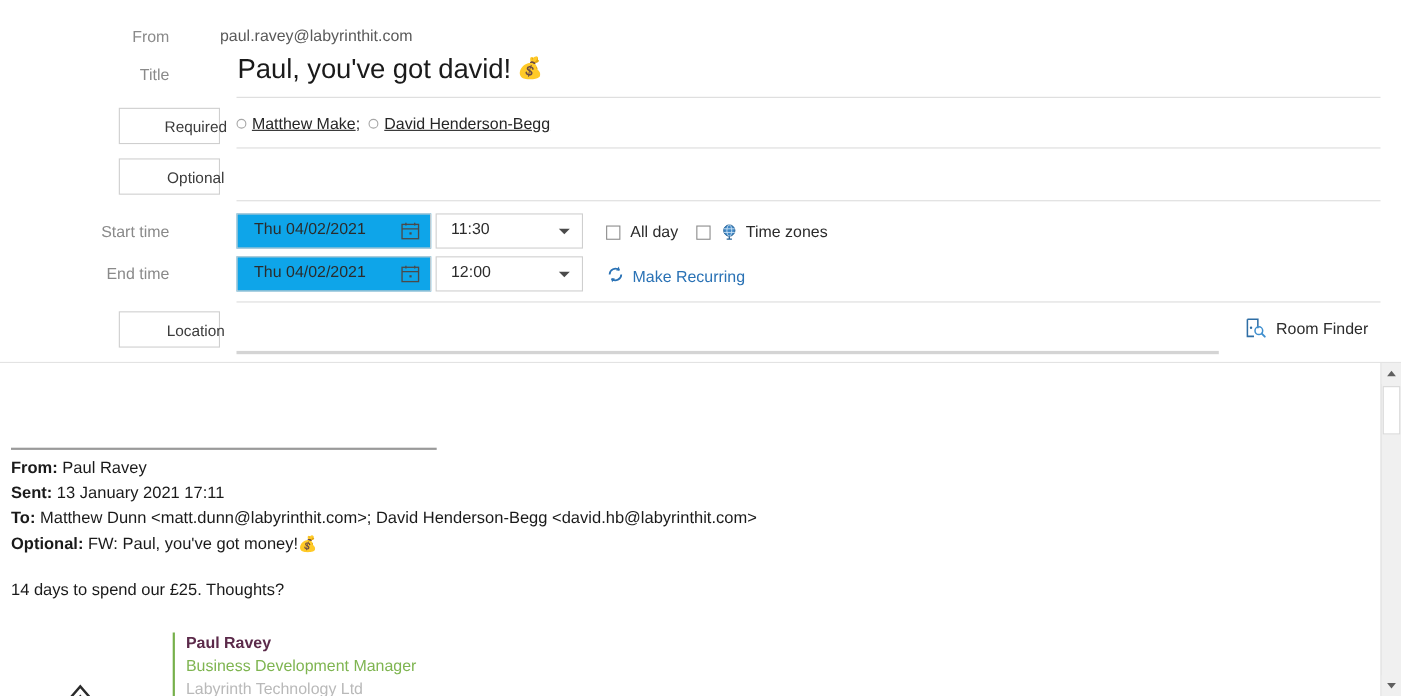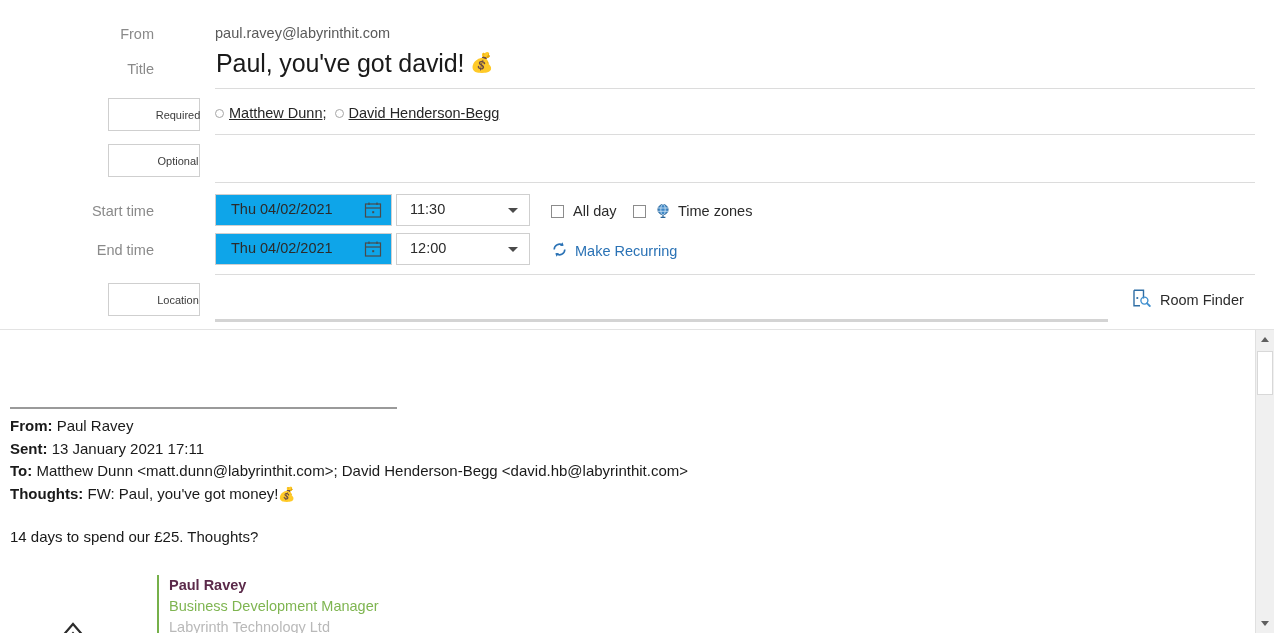--- a/index.html
+++ b/index.html
@@ -65,33 +65,33 @@
 
   
   .sidebtn {
     position: absolute;
     left: 108px;
     width: 92px;
     height: 33px;
     border: 1px solid #cfcfcf;
     background: #ffffff;
     color: #3b3b3b;
-    font-size: 11px;
+    font-size: 14px;
     display: flex;
     align-items: center;
     justify-content: center;
     cursor: pointer;
     box-sizing: border-box;
     padding-left: 48px;
   }
 
   
   .fromval {
     position: absolute;
-    left: 215px; top: 25px;
+    left: 200px; top: 25px;
     font-size: 14.5px;
     color: #5a5a5a;
   }
   .titleval {
     position: absolute;
     left: 216px; top: 49px;
     font-size: 25px;
     color: #1a1a1a;
     letter-spacing: -0.1px;
     white-space: nowrap;
@@ -343,21 +343,21 @@
 
     <div class="flabel" style="top:61px;">Title</div>
     <div class="titleval">
       <span>Paul, you've got david!</span><span class="emoji">💰</span>
     </div>
 
     <div class="hrule" style="left:215px; top:88px; width:1040px;"></div>
 
     <div class="sidebtn" style="top:98px;">Required</div>
     <div class="attendees">
-      <span class="presence"></span><span class="attendee-name">Matthew Dunn</span><span class="attendee-sep">;</span><span class="presence"></span><span class="attendee-name">David Henderson-Begg</span>
+      <span class="presence"></span><span class="attendee-name">Matthew Make</span><span class="attendee-sep">;</span><span class="presence"></span><span class="attendee-name">David Henderson-Begg</span>
     </div>
 
     <div class="hrule" style="left:215px; top:134px; width:1040px;"></div>
 
     <div class="sidebtn" style="top:144px;">Optional</div>
     <div style="position:absolute; left:215px; top:145px; width:1040px; height:32px;"></div>
 
     <div class="hrule" style="left:215px; top:182px; width:1040px;"></div>
 
     <div class="flabel" style="top:203px;">Start time</div>
@@ -457,21 +457,21 @@
       </div>
       <div>
         <b>Sent:</b>
         <span>13 January 2021 17:11</span>
       </div>
       <div>
         <b>To:</b>
         <span>Matthew Dunn &lt;matt.dunn@labyrinthit.com&gt;; David Henderson-Begg &lt;david.hb@labyrinthit.com&gt;</span>
       </div>
       <div>
-        <b>Thoughts:</b>
+        <b>Optional:</b>
         <span>FW: Paul, you've got money!</span><span class="emoji2">💰</span>
       </div>
     </div>
 
     <div class="bodyline">14 days to spend our £25. Thoughts?</div>
 
     <div class="sig">
       <div class="sig-name">Paul Ravey</div>
       <div class="sig-role">Business Development Manager</div>
       <div class="sig-company">Labyrinth Technology Ltd</div>

